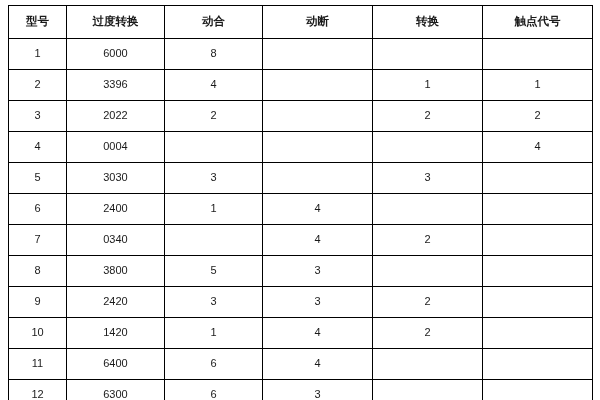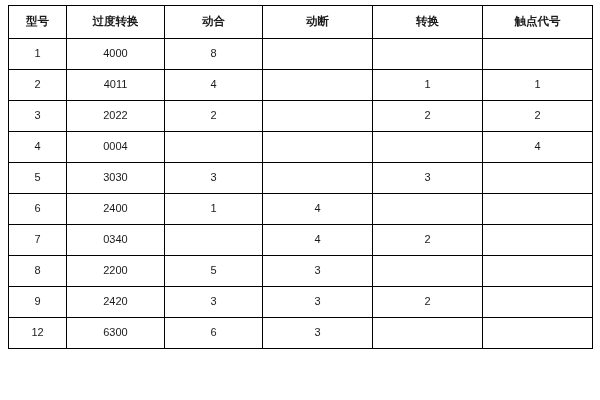--- a/index.html
+++ b/index.html
@@ -73,29 +73,29 @@
         <th>过度转换</th>
         <th>动合</th>
         <th>动断</th>
         <th>转换</th>
         <th>触点代号</th>
       </tr>
     </thead>
     <tbody>
       <tr>
         <td class="cell-num">1</td>
-        <td class="cell-num">4000</td>
+        <td class="cell-num">6000</td>
         <td class="cell-num">8</td>
         <td class="cell-num"></td>
         <td class="cell-num"></td>
         <td class="cell-num"></td>
       </tr>
       <tr>
         <td class="cell-num">2</td>
-        <td class="cell-num">4011</td>
+        <td class="cell-num">3396</td>
         <td class="cell-num">4</td>
         <td class="cell-num"></td>
         <td class="cell-num">1</td>
         <td class="cell-num">1</td>
       </tr>
       <tr>
         <td class="cell-num">3</td>
         <td class="cell-num">2022</td>
         <td class="cell-num">2</td>
         <td class="cell-num"></td>
@@ -129,32 +129,48 @@
       <tr>
         <td class="cell-num">7</td>
         <td class="cell-num">0340</td>
         <td class="cell-num"></td>
         <td class="cell-num">4</td>
         <td class="cell-num">2</td>
         <td class="cell-num"></td>
       </tr>
       <tr>
         <td class="cell-num">8</td>
-        <td class="cell-num">2200</td>
+        <td class="cell-num">3800</td>
         <td class="cell-num">5</td>
         <td class="cell-num">3</td>
         <td class="cell-num"></td>
         <td class="cell-num"></td>
       </tr>
       <tr>
         <td class="cell-num">9</td>
         <td class="cell-num">2420</td>
         <td class="cell-num">3</td>
         <td class="cell-num">3</td>
         <td class="cell-num">2</td>
+        <td class="cell-num"></td>
+      </tr>
+      <tr>
+        <td class="cell-num">10</td>
+        <td class="cell-num">1420</td>
+        <td class="cell-num">1</td>
+        <td class="cell-num">4</td>
+        <td class="cell-num">2</td>
+        <td class="cell-num"></td>
+      </tr>
+      <tr>
+        <td class="cell-num">11</td>
+        <td class="cell-num">6400</td>
+        <td class="cell-num">6</td>
+        <td class="cell-num">4</td>
+        <td class="cell-num"></td>
         <td class="cell-num"></td>
       </tr>
       <tr>
         <td class="cell-num">12</td>
         <td class="cell-num">6300</td>
         <td class="cell-num">6</td>
         <td class="cell-num">3</td>
         <td class="cell-num"></td>
         <td class="cell-num"></td>
       </tr>

